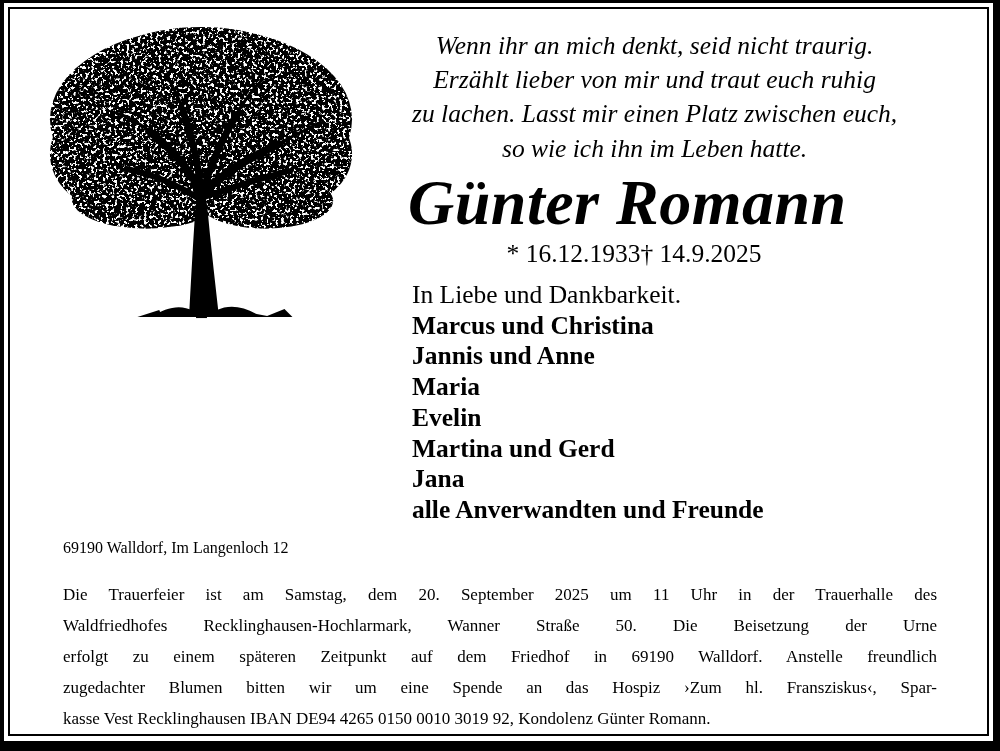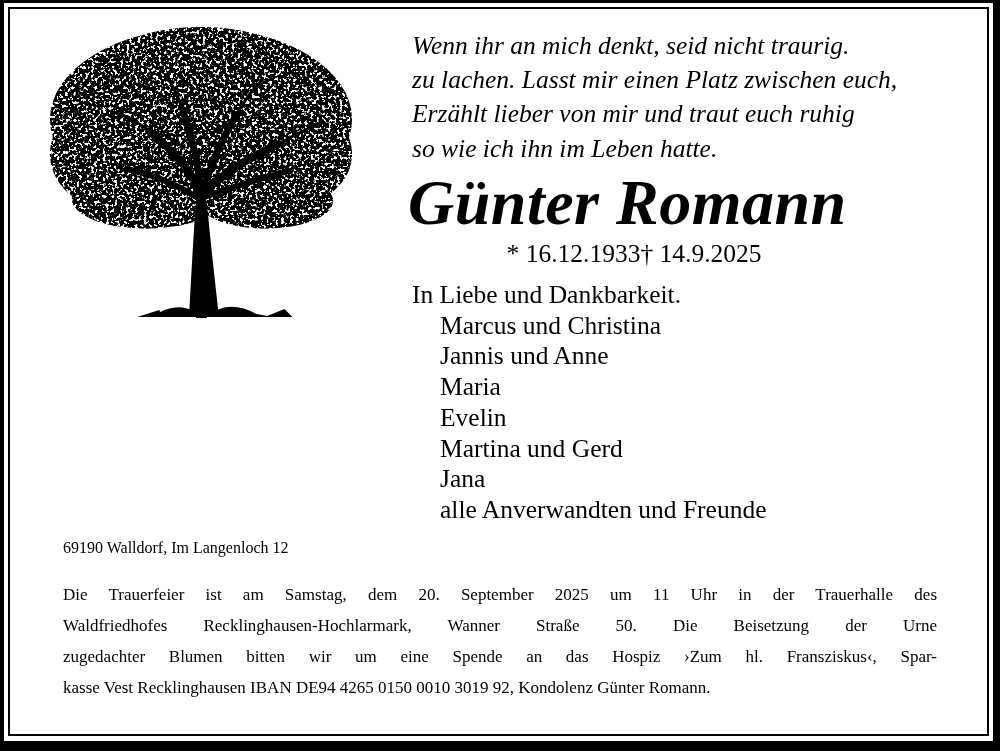--- a/index.html
+++ b/index.html
@@ -44,20 +44,21 @@
   }
   
   .quote {
     position: absolute;
     left: 412px;
     top: 29px;
     font-style: italic;
     font-size: 25.5px;
     line-height: 34.2px;
     white-space: nowrap;
+    text-align: center;
   }
   
   .deceased-name {
     position: absolute;
     left: 408px;
     top: 171px;
     font-size: 64px;
     font-weight: bold;
     letter-spacing: 0.5px;
     line-height: 1;
@@ -76,21 +77,21 @@
   }
   
   .family-block {
     position: absolute;
     left: 412px;
     top: 280px;
     font-size: 25.5px;
     line-height: 30.7px;
     white-space: nowrap;
   }
-  .family-block .mourner { font-weight: normal; margin-left: 28px; }
+  .family-block .mourner { font-weight: bold; }
   
   .address-line {
     position: absolute;
     left: 63px;
     top: 538px;
     font-size: 16px;
     line-height: 1.25;
     white-space: nowrap;
   }
   
@@ -152,22 +153,22 @@
     <path d="M148 298 C150 260 152 225 154 195 C155 180 157 172 160 163 C163 172 166 180 167 195 C170 228 174 262 178 298 Z"></path>
     <path d="M110 299 C125 289 140 286 152 293 C158 281 170 281 176 292 C188 286 202 288 216 296 L232 299 Z"></path>
     <path d="M96 299 L118 292 L121 299 Z"></path>
     <path d="M224 299 L244 291 L252 299 Z"></path>
     <rect x="155" y="294" width="11" height="6"></rect>
   </g>
 </svg>
 
 <div class="quote">
   <div>Wenn ihr an mich denkt, seid nicht traurig.</div>
+  <div>Erzählt lieber von mir und traut euch ruhig</div>
   <div>zu lachen. Lasst mir einen Platz zwischen euch,</div>
-  <div>Erzählt lieber von mir und traut euch ruhig</div>
   <div>so wie ich ihn im Leben hatte.</div>
 </div>
 
 <div class="deceased-name">Günter Romann</div>
 
 <div class="dates-row">
   <span>* 16.12.1933</span>
   <span>† 14.9.2025</span>
 </div>
 
@@ -180,18 +181,19 @@
   <div class="mourner">Martina und Gerd</div>
   <div class="mourner">Jana</div>
   <div class="mourner">alle Anverwandten und Freunde</div>
 </div>
 
 <div class="address-line">69190 Walldorf, Im Langenloch 12</div>
 
 <div class="details-block">
   <div class="details-line">Die Trauerfeier ist am Samstag, dem 20. September 2025 um 11 Uhr in der Trauerhalle des</div>
   <div class="details-line">Waldfriedhofes Recklinghausen-Hochlarmark, Wanner Straße 50. Die Beisetzung der Urne</div>
+  <div class="details-line">erfolgt zu einem späteren Zeitpunkt auf dem Friedhof in 69190 Walldorf. Anstelle freundlich</div>
   <div class="details-line">zugedachter Blumen bitten wir um eine Spende an das Hospiz ›Zum hl. Fransziskus‹, Spar-</div>
   <div class="details-line last">kasse Vest Recklinghausen IBAN DE94 4265 0150 0010 3019 92, Kondolenz Günter Romann.</div>
 </div>
 
 <div class="frame-outer"></div>
 <div class="frame-inner"></div>
 
 </body></html>

